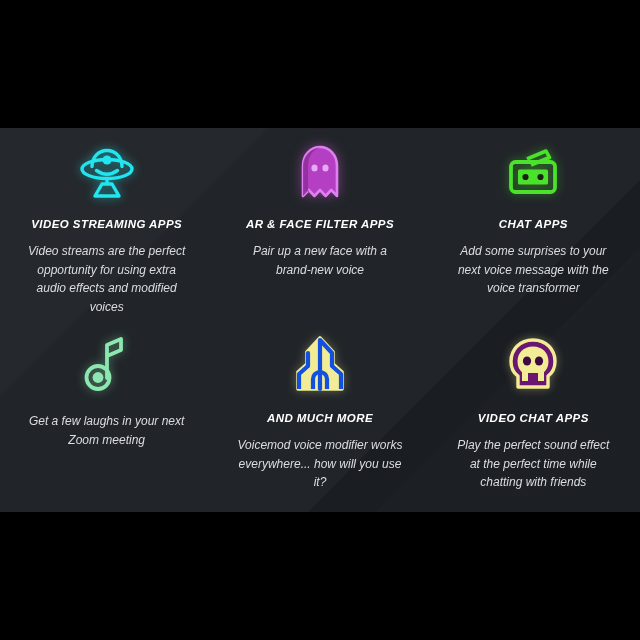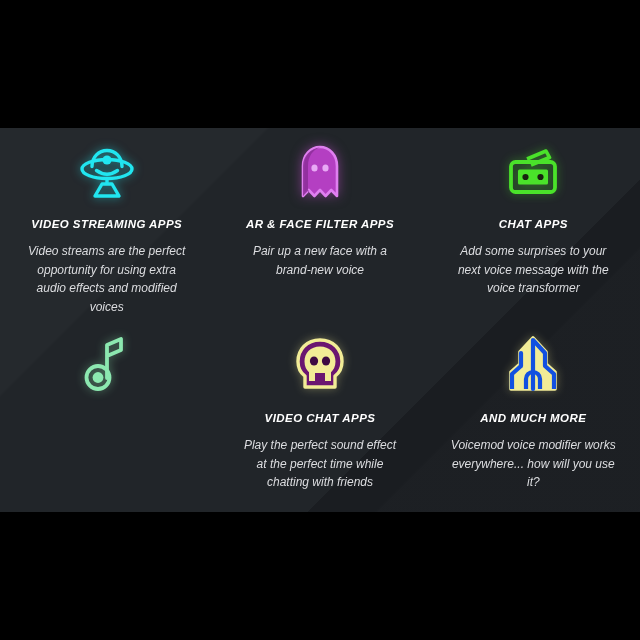--- a/index.html
+++ b/index.html
@@ -132,50 +132,51 @@
       </div>
 
       <div class="card row2">
         <div class="icon-wrap">
           <svg width="48" height="58" viewBox="0 0 48 58" fill="none" style="filter:drop-shadow(0 0 5px rgba(140,232,176,0.45));">
             <path d="M24 42 V9 L38 3 V14 L24 20" stroke="#8ce8b0" stroke-width="3.8" stroke-linejoin="round" stroke-linecap="round" fill="none"></path>
             <circle cx="15" cy="41.5" r="11.5" stroke="#8ce8b0" stroke-width="3.8" fill="none"></circle>
             <circle cx="15" cy="41.5" r="5.4" fill="#8ce8b0"></circle>
           </svg>
         </div>
+        <div class="card-desc">Get a few laughs in your next Zoom meeting</div>
+      </div>
+
+      <div class="card row2">
+        <div class="icon-wrap">
+          <svg width="54" height="58" viewBox="0 0 54 58" fill="none" style="filter:drop-shadow(0 0 5px rgba(242,236,150,0.32));">
+            <path d="M27 2 L40 16 V28 L49 36 V53 H5 V36 L14 28 V16 Z" fill="#f2ec96" stroke="#f2ec96" stroke-width="3.6" stroke-linejoin="round"></path>
+            <path d="M27 4 L27 53" stroke="#1250e0" stroke-width="4.2" stroke-linecap="round"></path>
+            <path d="M27 4 L39 17 V30 L48 38 V53" stroke="#1250e0" stroke-width="4.2" stroke-linejoin="round" fill="none"></path>
+            <path d="M15 30 L6 38 V53" stroke="#1250e0" stroke-width="4.2" stroke-linejoin="round" fill="none"></path>
+            <path d="M15 17 V30" stroke="#1250e0" stroke-width="4.2" stroke-linecap="round"></path>
+            <path d="M20 53 V43 C20 39.2 23.2 36 27 36 C30.8 36 34 39.2 34 43 V53" stroke="#1250e0" stroke-width="4.2" stroke-linejoin="round" fill="none"></path>
+          </svg>
+        </div>
+        <div class="card-title">AND MUCH MORE</div>
+        <div class="card-desc">Voicemod voice modifier works everywhere... how will you use it?</div>
       </div>
 
       <div class="card row2">
         <div class="icon-wrap">
           <svg width="54" height="56" viewBox="0 0 54 56" fill="none" style="filter:drop-shadow(0 0 5px rgba(242,236,150,0.35));">
             <path d="M27 3 C13.7 3 5 12.6 5 24.5 C5 31.5 8.3 36.4 12 39.2 V50 H42 V39.2
                      C45.7 36.4 49 31.5 49 24.5 C49 12.6 40.3 3 27 3 Z" fill="#6b1670" stroke="#f2ec96" stroke-width="3.4" stroke-linejoin="round"></path>
             <path d="M27 9.5 C17.5 9.5 11.5 16 11.5 24.5 C11.5 29.5 13.5 33 16 35.2 V44 H22 V36 H32 V44 H38 V35.2
                      C40.5 33 42.5 29.5 42.5 24.5 C42.5 16 36.5 9.5 27 9.5 Z" fill="#f2ec96"></path>
             <ellipse cx="21" cy="24" rx="4.1" ry="4.6" fill="#3d0a42"></ellipse>
             <ellipse cx="33" cy="24" rx="4.1" ry="4.6" fill="#3d0a42"></ellipse>
           </svg>
         </div>
         <div class="card-title">VIDEO CHAT APPS</div>
         <div class="card-desc">Play the perfect sound effect at the perfect time while chatting with friends</div>
       </div>
 
-      <div class="card row2">
-        <div class="icon-wrap">
-          <svg width="54" height="58" viewBox="0 0 54 58" fill="none" style="filter:drop-shadow(0 0 5px rgba(242,236,150,0.32));">
-            <path d="M27 2 L40 16 V28 L49 36 V53 H5 V36 L14 28 V16 Z" fill="#f2ec96" stroke="#f2ec96" stroke-width="3.6" stroke-linejoin="round"></path>
-            <path d="M27 4 L27 53" stroke="#1250e0" stroke-width="4.2" stroke-linecap="round"></path>
-            <path d="M27 4 L39 17 V30 L48 38 V53" stroke="#1250e0" stroke-width="4.2" stroke-linejoin="round" fill="none"></path>
-            <path d="M15 30 L6 38 V53" stroke="#1250e0" stroke-width="4.2" stroke-linejoin="round" fill="none"></path>
-            <path d="M15 17 V30" stroke="#1250e0" stroke-width="4.2" stroke-linecap="round"></path>
-            <path d="M20 53 V43 C20 39.2 23.2 36 27 36 C30.8 36 34 39.2 34 43 V53" stroke="#1250e0" stroke-width="4.2" stroke-linejoin="round" fill="none"></path>
-          </svg>
-        </div>
-        <div class="card-title">AND MUCH MORE</div>
-        <div class="card-desc">Voicemod voice modifier works everywhere... how will you use it?</div>
-      </div>
-
     </div>
   </div>
 
   <div id="bottom-bar" style="position:absolute;left:0;top:512px;width:640px;height:128px;background:#000;"></div>
 
 </div>
 
 </body></html>

